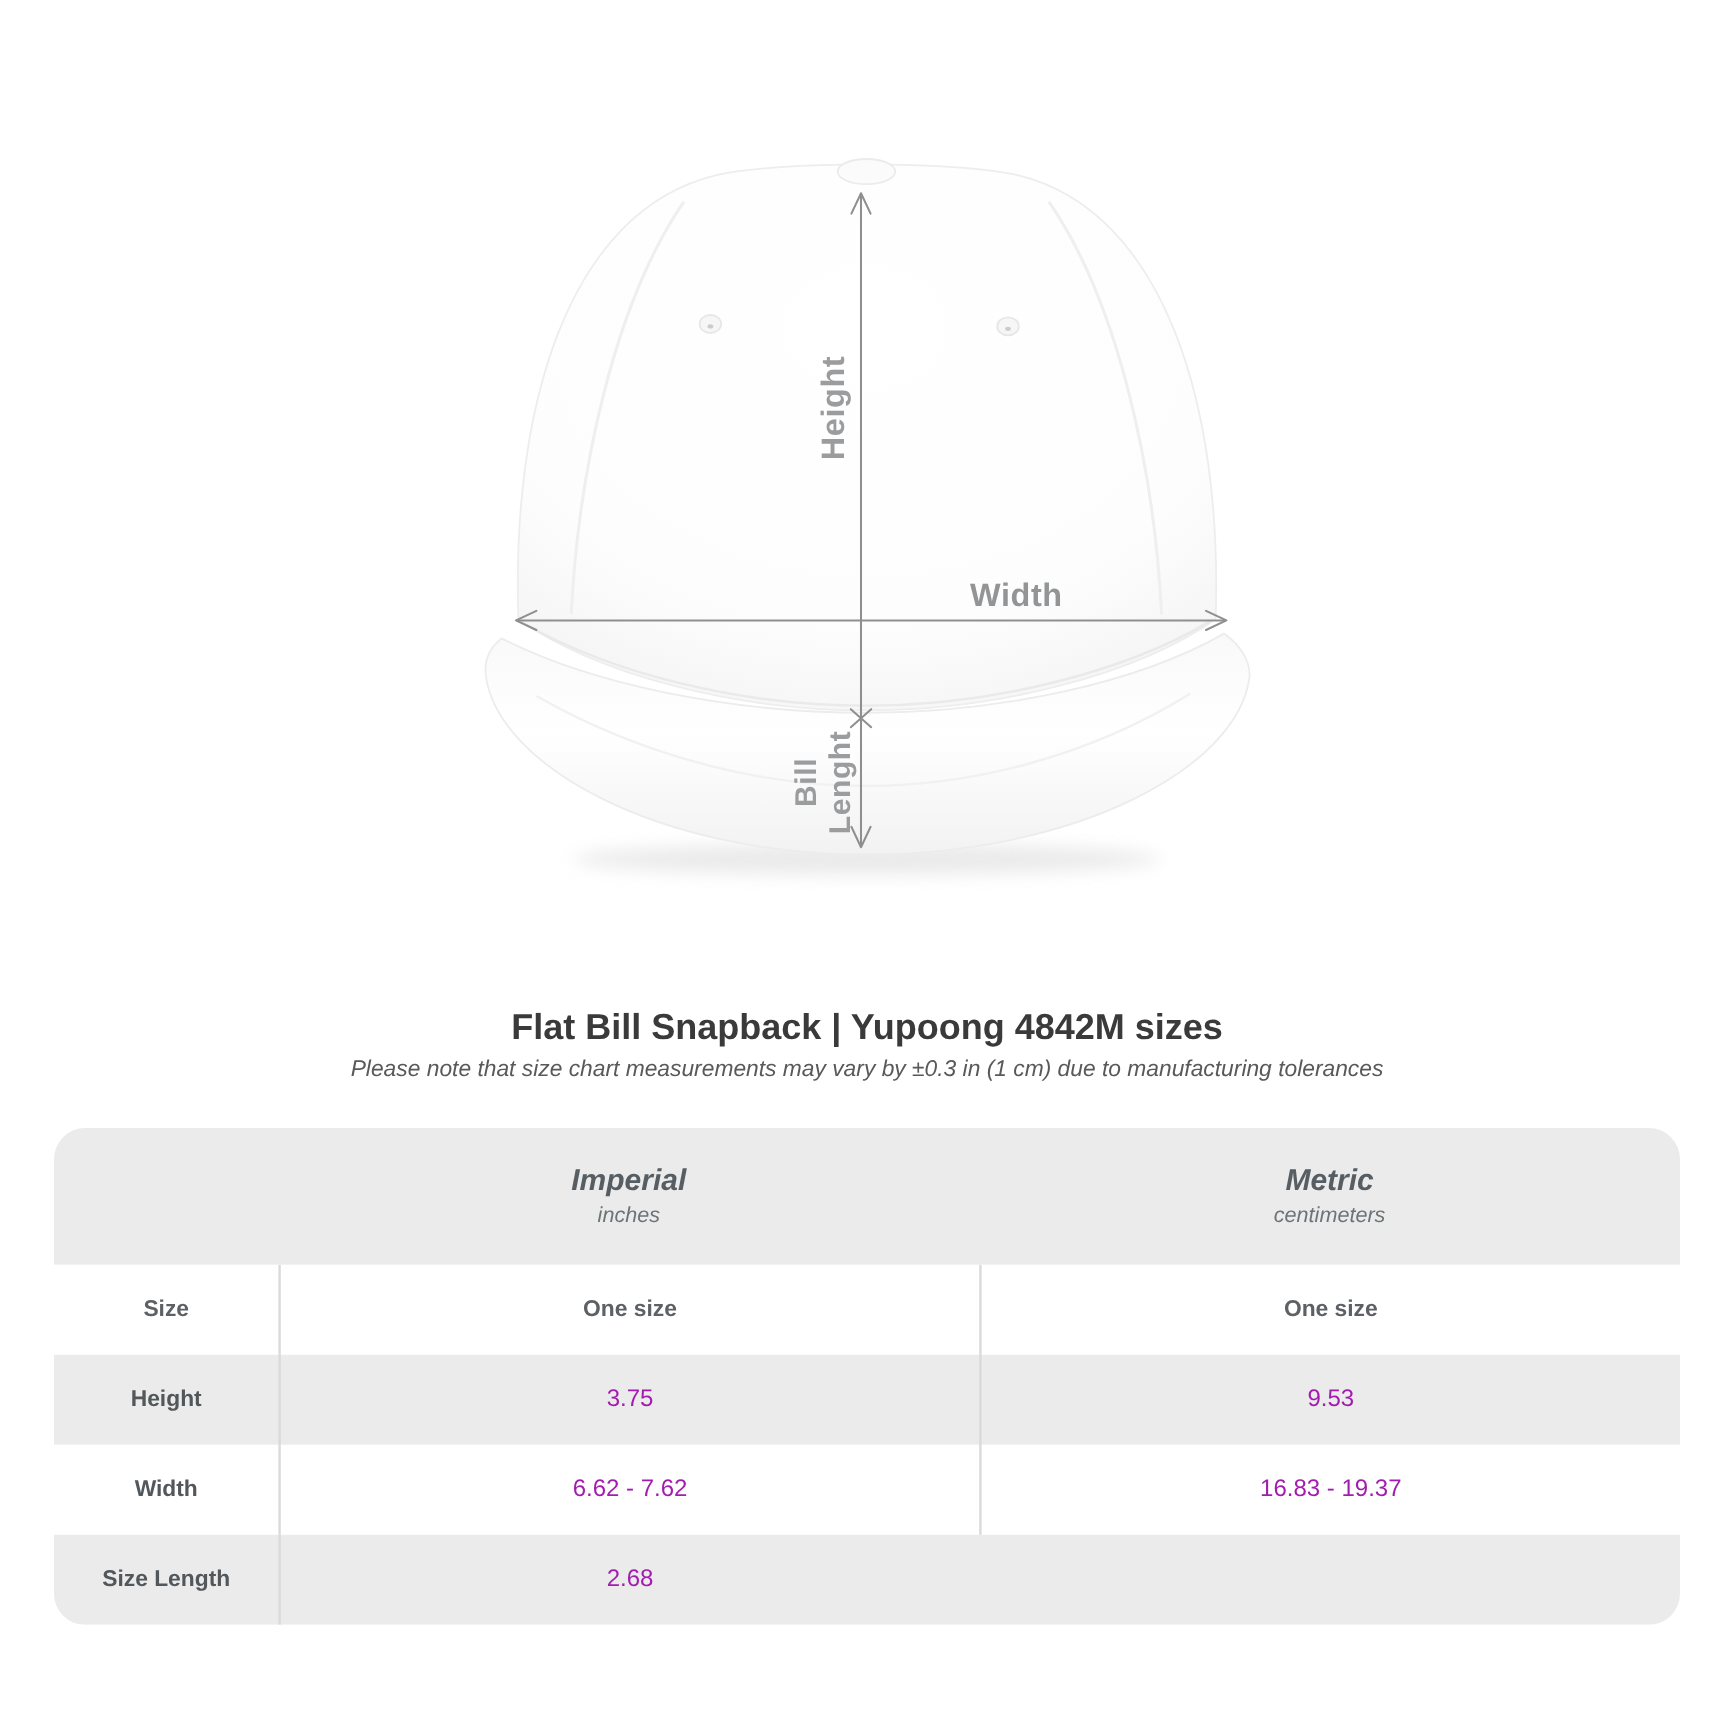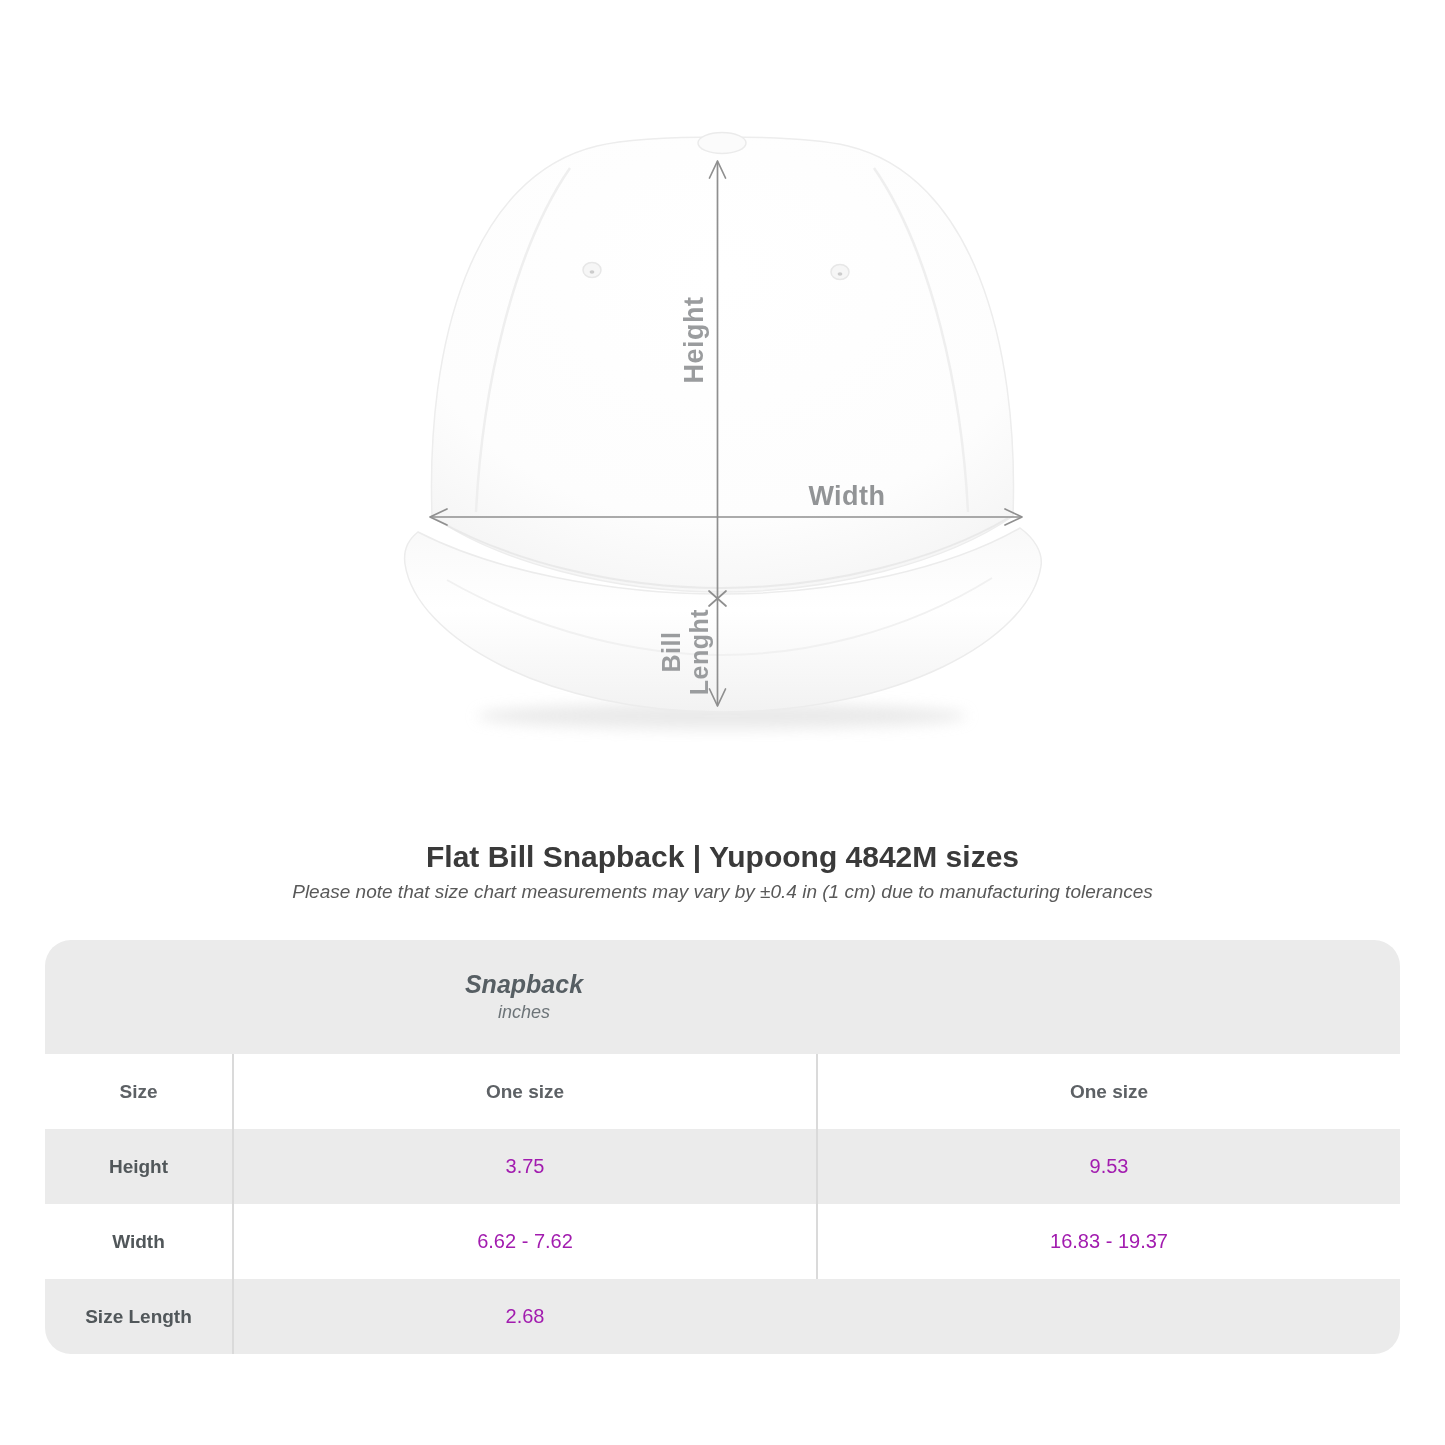--- a/index.html
+++ b/index.html
@@ -127,28 +127,32 @@
       <text transform="translate(311 248) rotate(-90)" text-anchor="middle" font-size="27" fill="#9a9c9e">Height</text>
       <text x="455" y="413" text-anchor="middle" font-size="27" fill="#929496">Width</text>
       <g>
         <text transform="translate(288 560) rotate(-90)" text-anchor="middle" font-size="25" fill="#9a9c9e">Bill</text>
         <text transform="translate(316 560) rotate(-90)" text-anchor="middle" font-size="25" fill="#9a9c9e">Lenght</text>
       </g>
     </svg>
   </div>
 
   <h1 class="title">Flat Bill Snapback | Yupoong 4842M sizes</h1>
-  <p class="subtitle">Please note that size chart measurements may vary by ±0.4 in (1 cm) due to manufacturing tolerances</p>
+  <p class="subtitle">Please note that size chart measurements may vary by ±0.3 in (1 cm) due to manufacturing tolerances</p>
 
   <div class="size-table">
     <div class="thead">
       <div class="hcell"></div>
       <div class="hcell">
-        <div class="unit-name">Snapback</div>
+        <div class="unit-name">Imperial</div>
         <div class="unit-sub">inches</div>
+      </div>
+      <div class="hcell">
+        <div class="unit-name">Metric</div>
+        <div class="unit-sub">centimeters</div>
       </div>
     </div>
 
     <div class="trow sizes">
       <div class="tcell rowlabel">Size</div>
       <div class="tcell vline">One size</div>
       <div class="tcell vline">One size</div>
     </div>
 
     <div class="trow alt">

